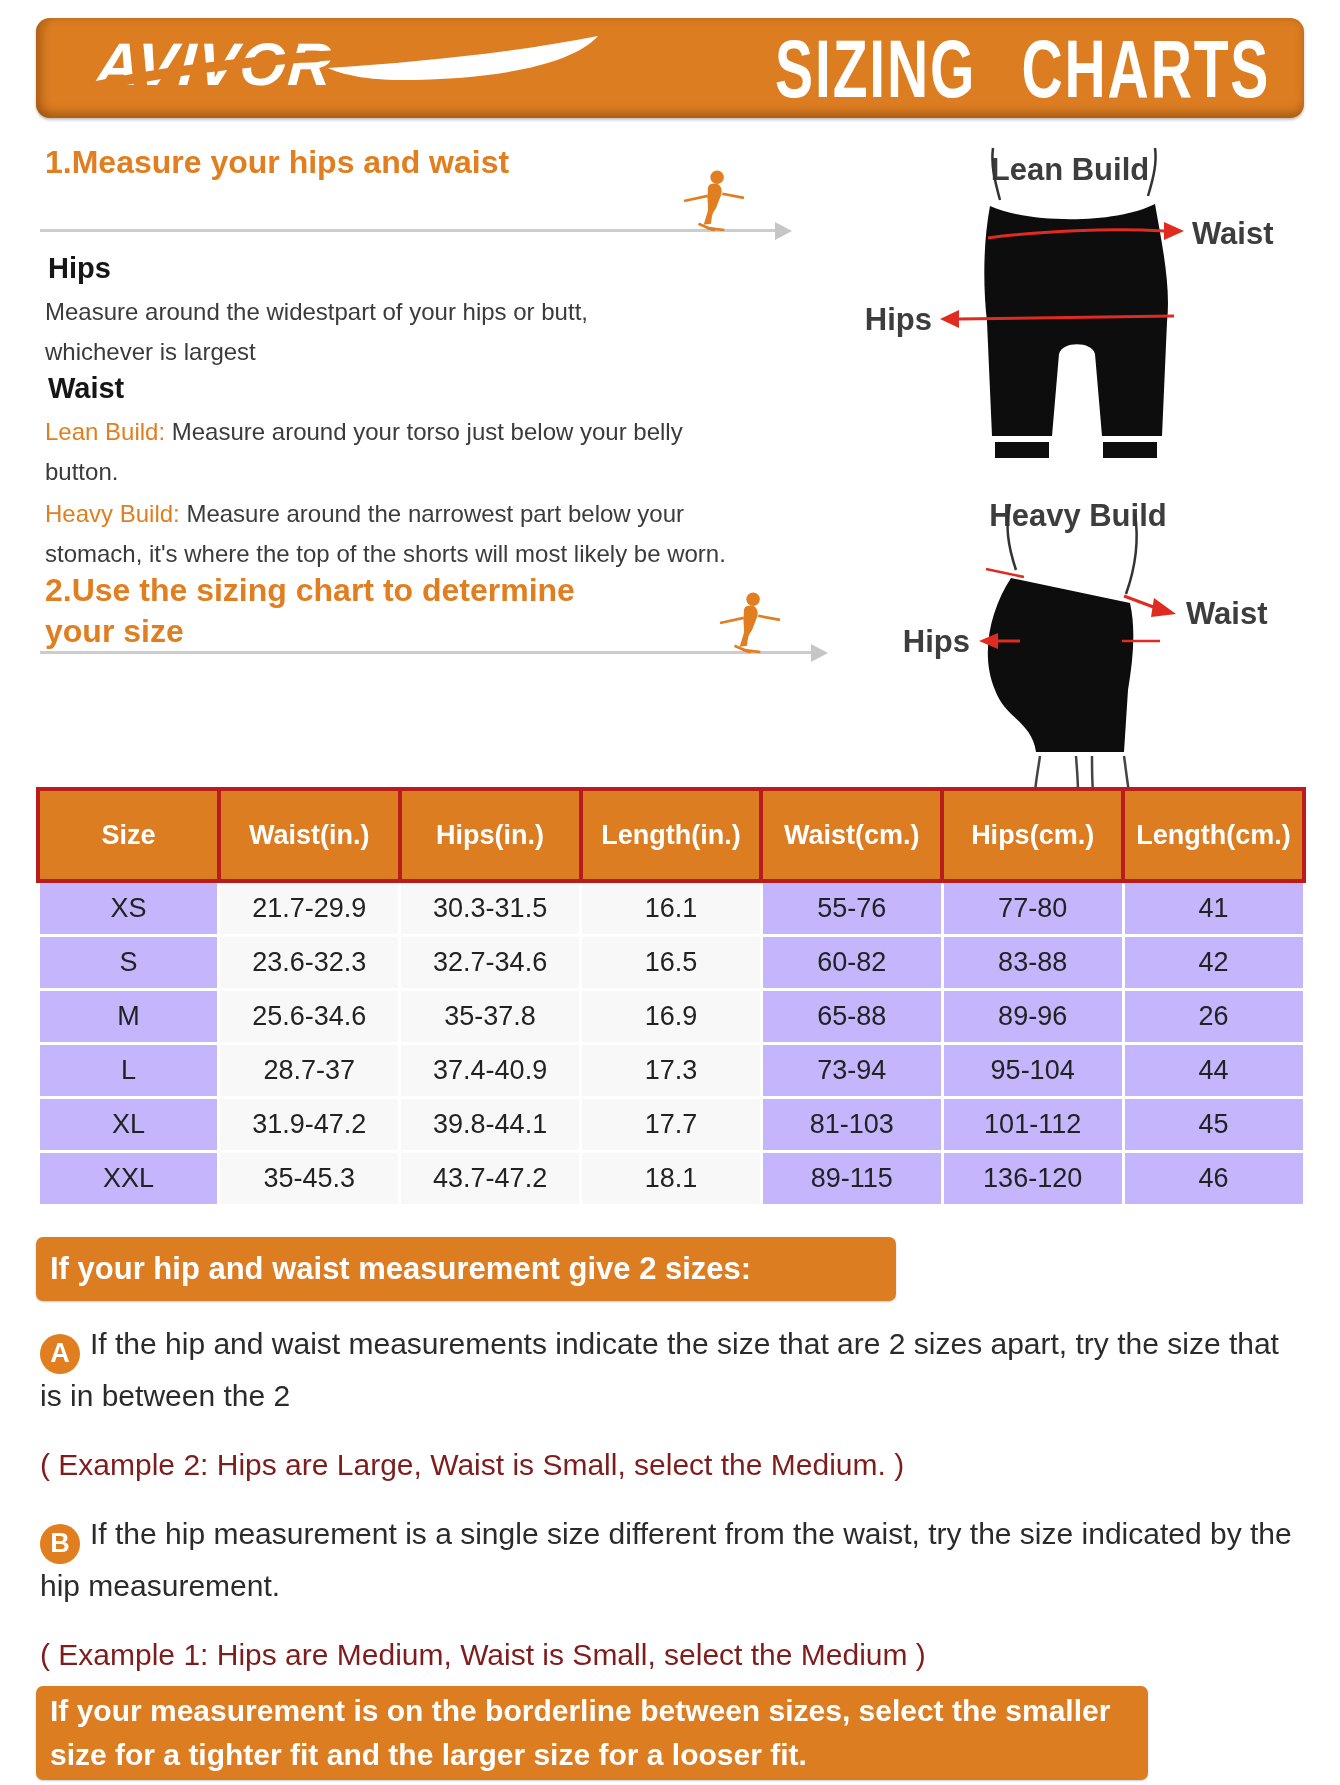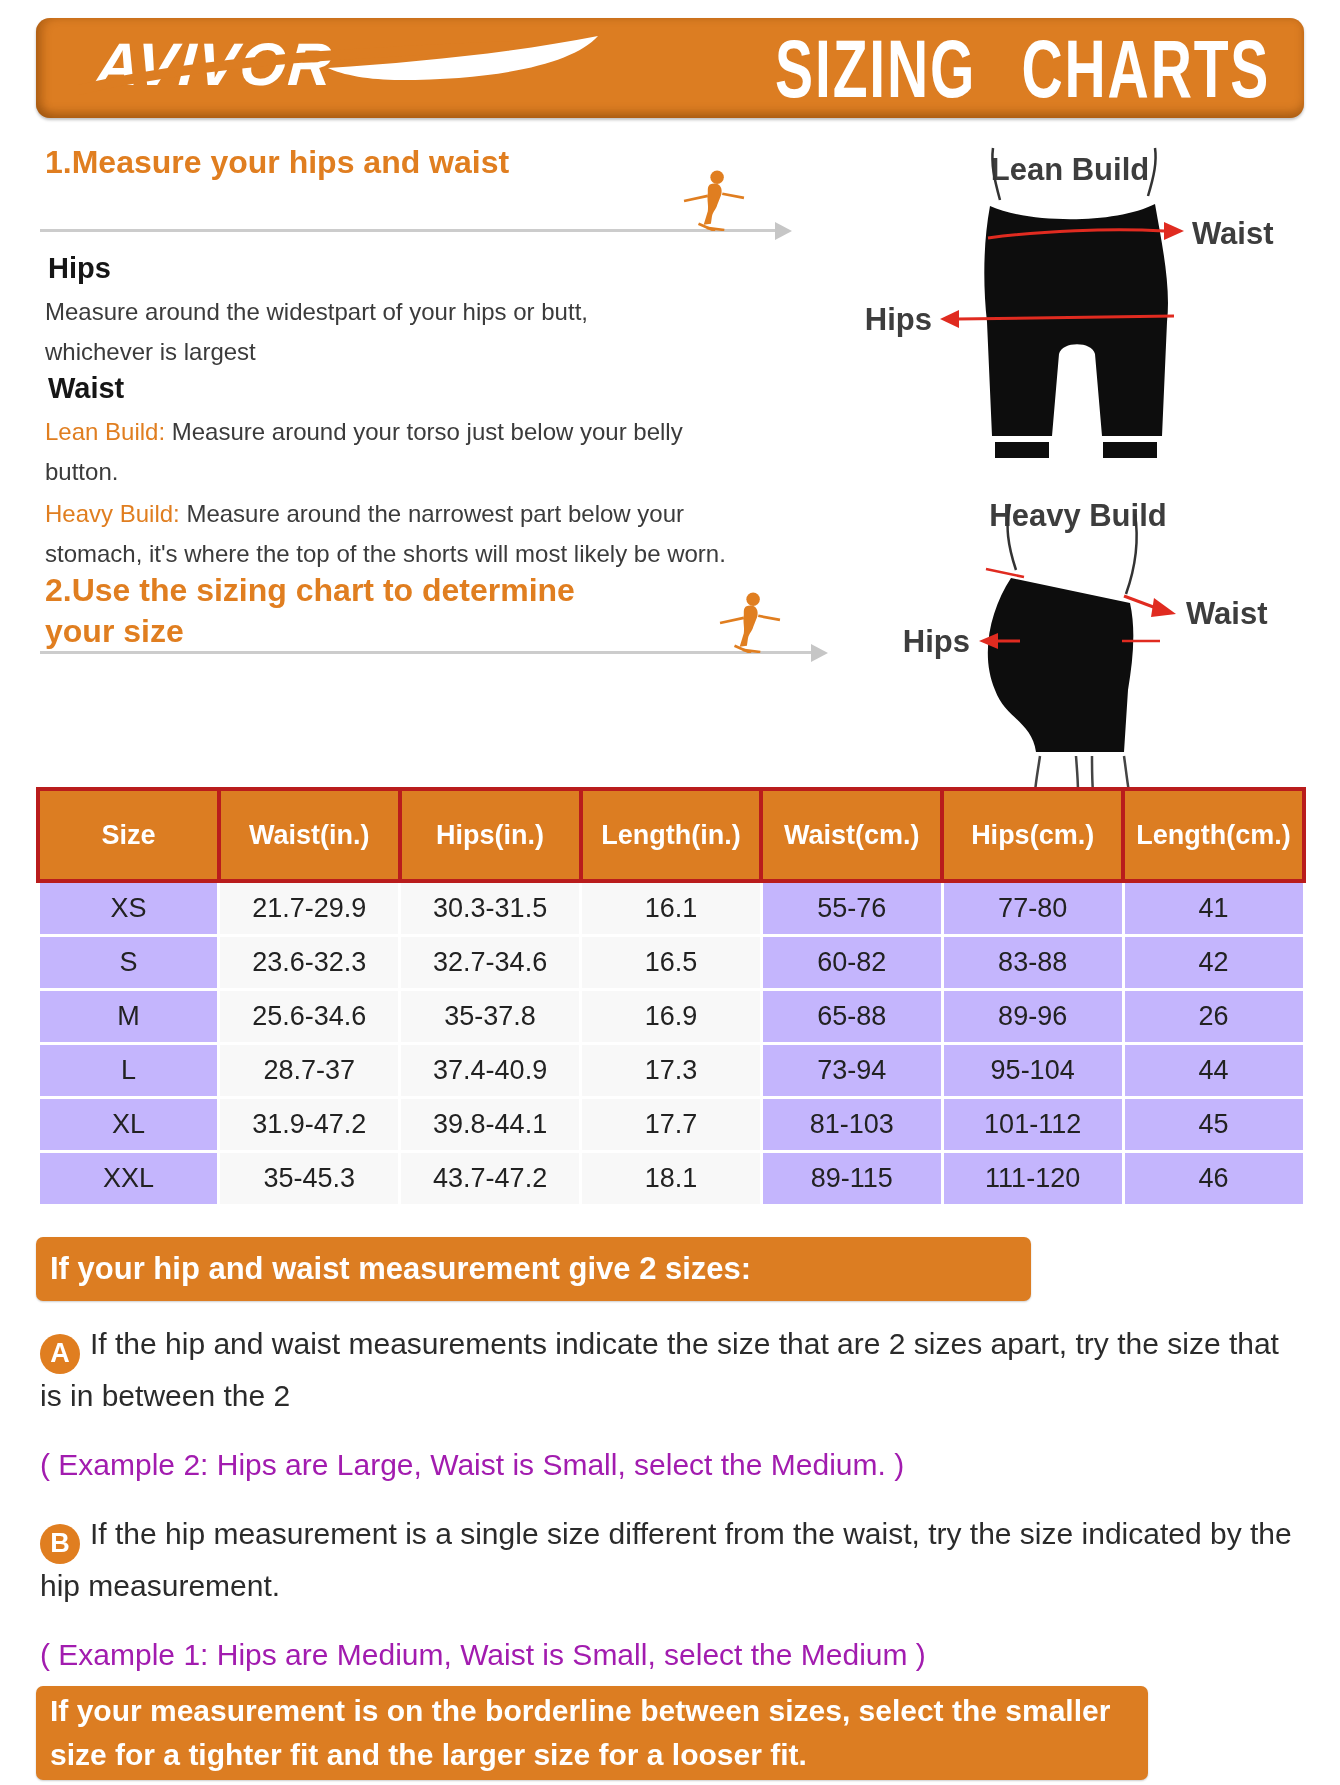--- a/index.html
+++ b/index.html
@@ -38,27 +38,27 @@
   .size-table{position:absolute;left:36px;top:787px;width:1270px;border-collapse:collapse;table-layout:fixed;}
   .size-table th{background:#DC7D22;color:#ffffff;font-size:27px;font-weight:bold;height:86px;
     border:4px solid #b91c1c;text-align:center;}
   .size-table td{font-size:27px;color:#222222;height:49px;border:3px solid #ffffff;text-align:center;}
   .size-table td.cell-gray{background:#c4b5fd;}
   .size-table td.cell-light{background:#f8f8f8;}
 
   
   .banner{position:absolute;background:#DC7D22;color:#ffffff;font-weight:bold;border-radius:7px;
     box-shadow:0 1px 2px rgba(0,0,0,.2);}
-  .banner-1{left:36px;top:1237px;width:995px;height:64px;font-size:31px;line-height:64px;padding-left:14px;box-sizing:border-box;}
+  .banner-1{left:36px;top:1237px;width:860px;height:64px;font-size:31px;line-height:64px;padding-left:14px;box-sizing:border-box;}
   .banner-2{left:36px;top:1686px;width:1112px;height:94px;font-size:30px;line-height:44px;
     padding:3px 16px 0 14px;box-sizing:border-box;}
   .bullet-para{position:absolute;font-size:30px;color:#2b2b2b;line-height:43px;}
   .badge{display:inline-flex;width:40px;height:40px;border-radius:50%;background:#E07E20;color:#ffffff;
     font-size:27px;font-weight:bold;align-items:center;justify-content:center;vertical-align:-8px;margin-right:10px;}
-  .example{position:absolute;font-size:30px;color:#a21caf;}
+  .example{position:absolute;font-size:30px;color:#7f1d1d;}
 </style>
 </head>
 <body>
 
 <div id="page">
 
   <div class="header-bar">
     <div class="logo-wrap">
       <div class="logo-text">AVIVOR</div>
       <svg class="logo-swoosh" width="520" height="92" viewBox="0 0 520 92">
@@ -211,21 +211,21 @@
           <td class="cell-gray">81-103</td>
           <td class="cell-gray">101-112</td>
           <td class="cell-gray">45</td>
         </tr>
         <tr>
           <td class="cell-gray">XXL</td>
           <td class="cell-light">35-45.3</td>
           <td class="cell-light">43.7-47.2</td>
           <td class="cell-light">18.1</td>
           <td class="cell-gray">89-115</td>
-          <td class="cell-gray">111-120</td>
+          <td class="cell-gray">136-120</td>
           <td class="cell-gray">46</td>
         </tr>
       </tbody>
   </table>
 
   <div class="banner banner-1">If your hip and waist measurement give 2 sizes:</div>
 
   <div class="bullet-para" style="left:40px;top:1322px;width:1255px;"><span class="badge">A</span><span>If the hip and waist measurements indicate the size that are 2 sizes apart, try the size that is in between the 2</span></div>
 
   <div class="example" style="left:40px;top:1448px;">( Example 2: Hips are Large, Waist is Small, select the Medium. )</div>

